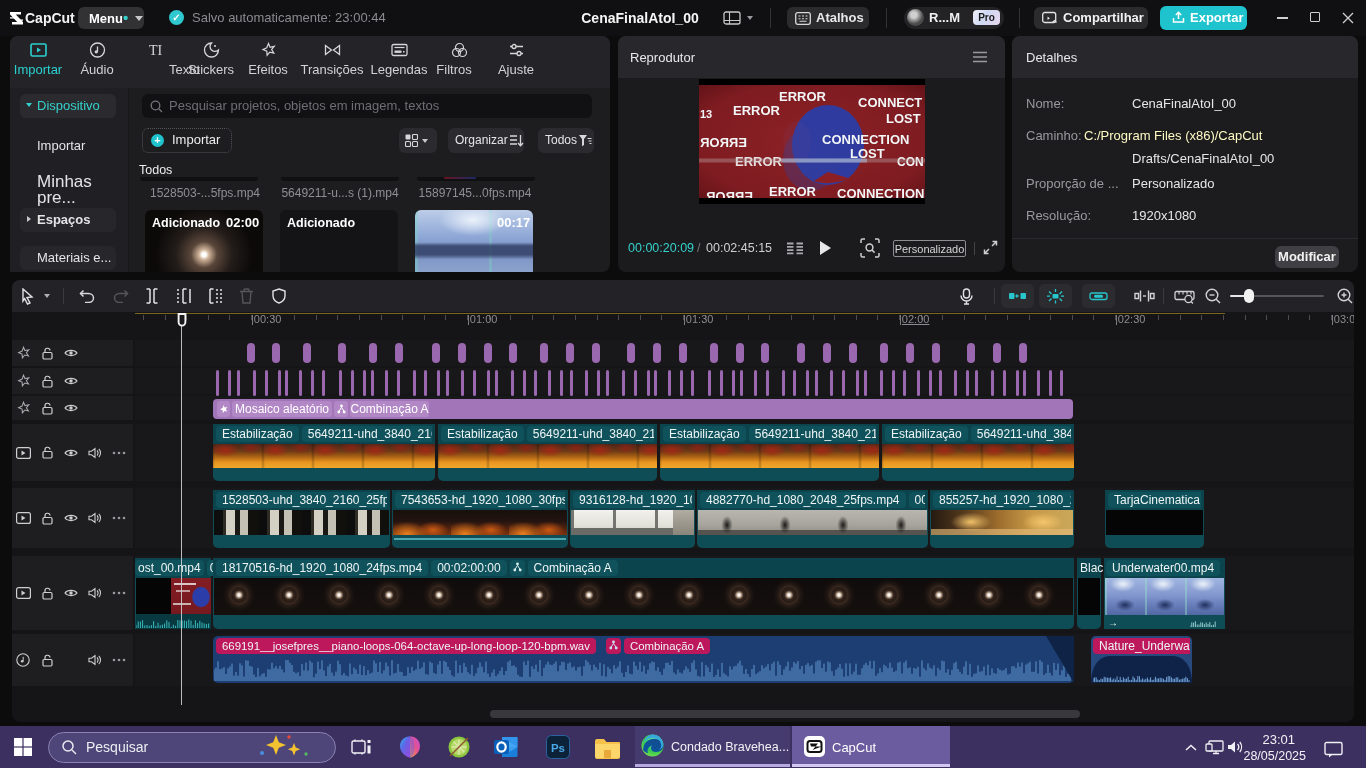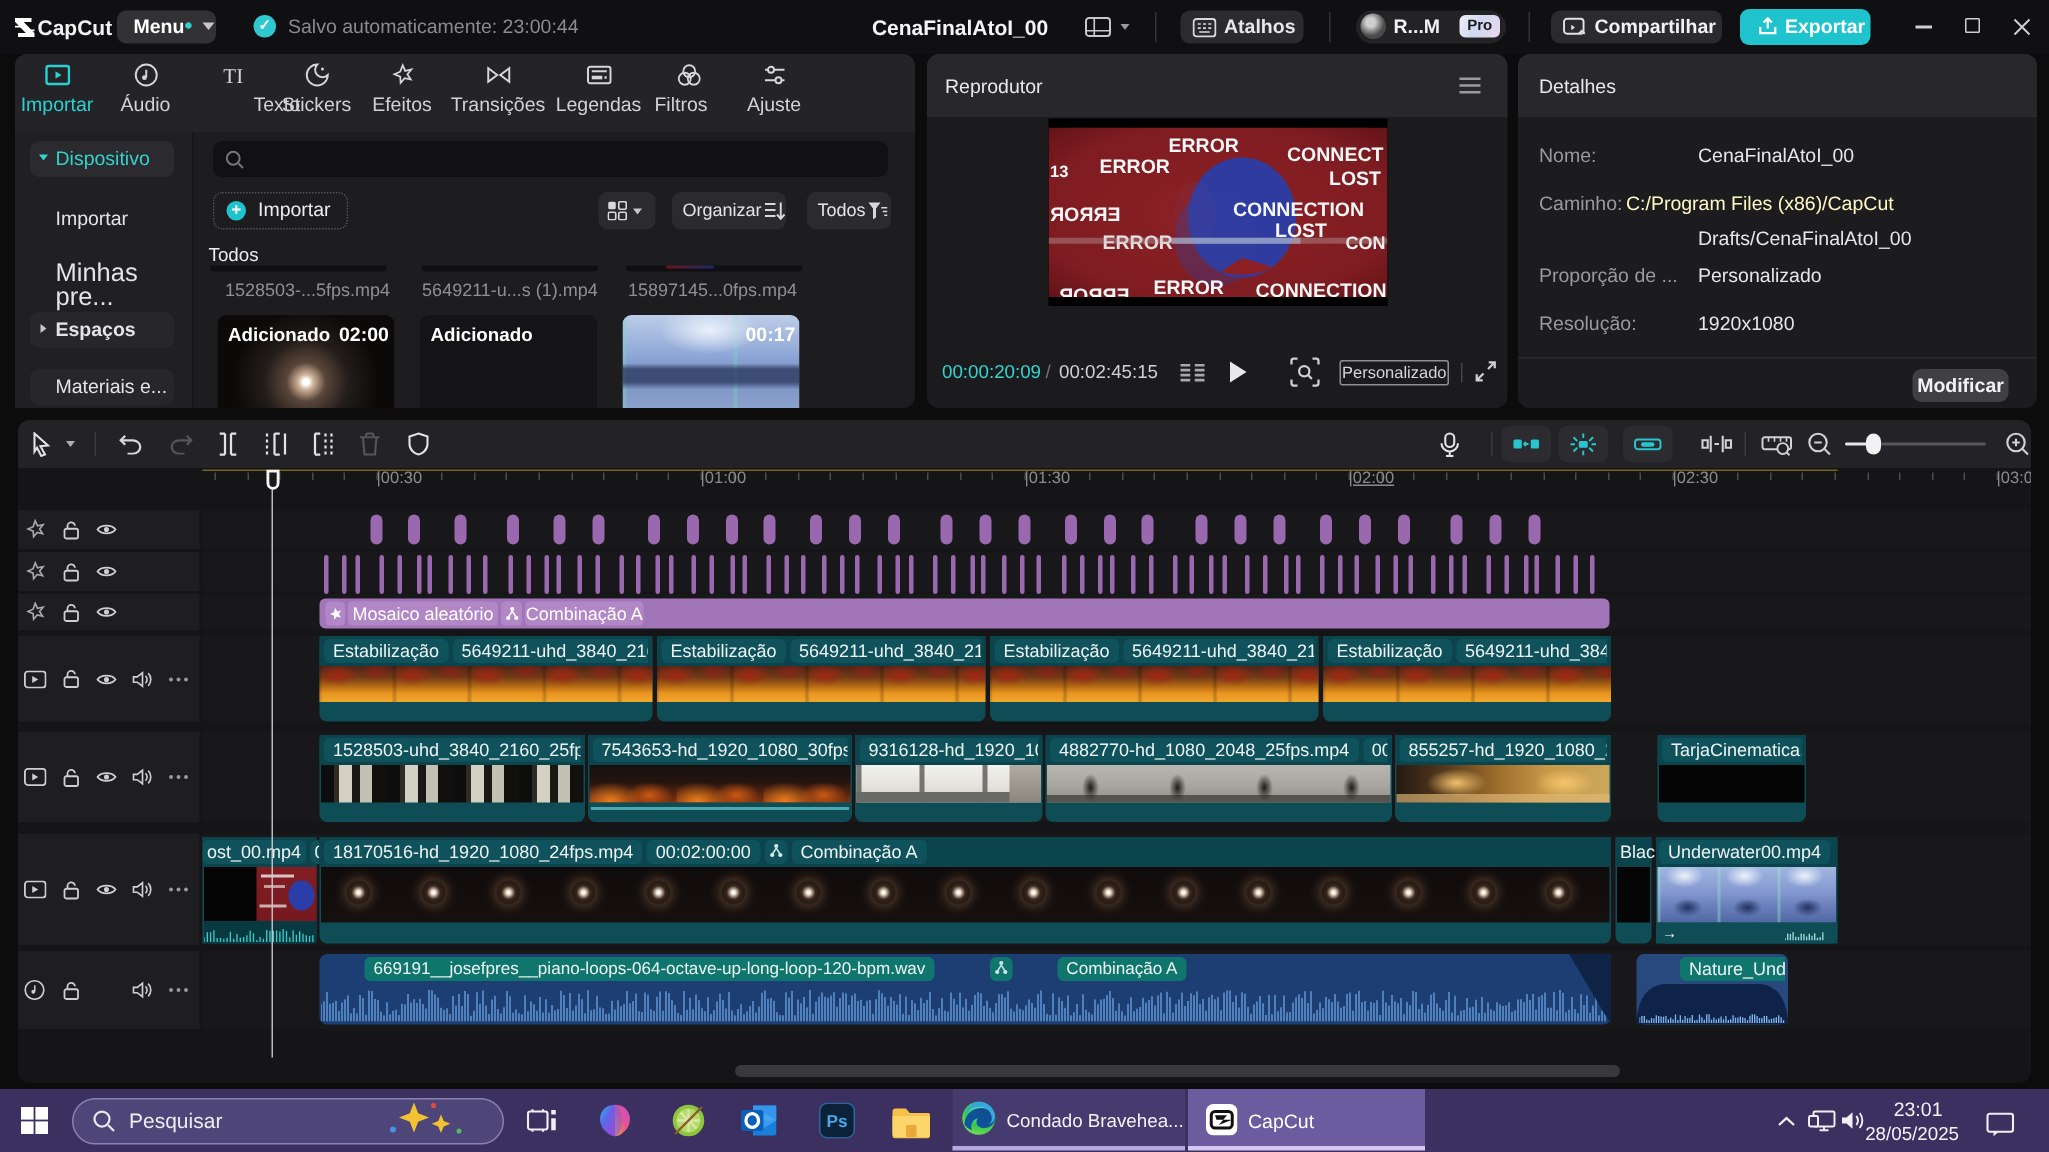--- a/index.html
+++ b/index.html
@@ -1,17 +1,17 @@
 <!DOCTYPE html>
 <html><head><meta charset="utf-8"><title>CapCut</title><style>
 html,body{margin:0;padding:0;background:#000;}
 *{box-sizing:border-box;font-family:"Liberation Sans",sans-serif;}
 #root{position:relative;width:1366px;height:768px;overflow:hidden;background:#0c0c0d;}
 .chip{display:inline-block;border-radius:4px;padding:0 6px;height:16px;line-height:16px;font-size:12px;color:#eef4f4;vertical-align:top;margin-right:3px;}
-.achip{background:#0f766e;margin-left:27px;}
+.achip{background:#be185d;}
 </style></head><body>
 <div id="root">
 <div style="position:absolute;left:0px;top:0px;width:1366px;height:36px;background:#101012;"></div>
 <svg width="15" height="14" viewBox="0 0 15 14" style="position:absolute;left:9px;top:11px;">
       <path d="M1 1h11v2.6H6.8L13.9 11H14v2.6H3v-2.6h5.2L1.1 3.6H1z" fill="#fff"></path>
       <path d="M1 6.2h5.5v1.2H1zM8.5 8.6H14v1.2H8.5z" fill="#fff"></path>
     </svg>
 <div style="position:absolute;left:25px;top:10px;width:52px;height:16px;color:#f2f2f2;font-size:14px;font-weight:bold;line-height:16px;">CapCut</div>
 <div style="position:absolute;left:78px;top:7px;width:66px;height:22px;background:#323235;border-radius:6px;color:#fff;font-weight:bold;font-size:13px;line-height:22px;text-align:left;padding-left:11px;">Menu<span style="color:#35d2cc;font-size:15px;">•</span><span style="display:inline-block;width:0;height:0;border-left:4px solid transparent;border-right:4px solid transparent;border-top:5px solid #c8c8ca;margin-left:7px;margin-bottom:2px;"></span></div>
 <div style="position:absolute;left:169px;top:10px;width:15px;height:15px;background:#2ec8ce;border-radius:50%;color:#fff;font-size:10px;text-align:center;line-height:15px;font-weight:bold;">✓</div>
@@ -112,20 +112,21 @@
 <div style="position:absolute;left:20px;top:208px;width:96px;height:24px;background:#27272b;border-radius:6px;"></div>
 <div style="position:absolute;left:27px;top:216px;width:0px;height:0px;border-top:3.5px solid transparent;border-bottom:3.5px solid transparent;border-left:4.5px solid #c8c8ca;"></div>
 <div style="position:absolute;left:37px;top:212px;width:70px;height:16px;color:#e4e4e6;font-size:13px;line-height:16px;font-weight:bold;">Espaços</div>
 <div style="position:absolute;left:20px;top:246px;width:96px;height:24px;background:#27272b;border-radius:6px;"></div>
 <div style="position:absolute;left:37px;top:250px;width:82px;height:16px;color:#e4e4e6;font-size:13px;line-height:16px;">Materiais e...</div>
 <div style="position:absolute;left:142px;top:94px;width:450px;height:24px;background:#111114;border-radius:6px;"></div>
 <svg width="13" height="13" viewBox="0 0 13 13" style="position:absolute;left:150px;top:100px;">
       <circle cx="5.5" cy="5.5" r="4.3" fill="none" stroke="#76767a" stroke-width="1.3"></circle>
       <path d="M9 9l3 3" stroke="#76767a" stroke-width="1.3"></path>
     </svg>
+<div style="position:absolute;left:169px;top:98px;width:330px;height:16px;color:#6e6e73;font-size:13px;line-height:16px;">Pesquisar projetos, objetos em imagem, textos</div>
 <div style="position:absolute;left:142px;top:128px;width:90px;height:25px;border:1px dotted #55555a;border-radius:6px;"></div>
 <div style="position:absolute;left:151px;top:134px;width:13px;height:13px;background:#1fc3cd;border-radius:50%;color:#fff;font-size:11px;line-height:13px;text-align:center;font-weight:bold;">+</div>
 <div style="position:absolute;left:172px;top:132px;width:56px;height:16px;color:#ececee;font-size:13px;line-height:16px;">Importar</div>
 <div style="position:absolute;left:399px;top:128px;width:38px;height:25px;background:#2b2b2f;border-radius:6px;"></div>
 <svg width="13" height="13" viewBox="0 0 13 13" style="position:absolute;left:405px;top:134px;">
       <rect x="0.5" y="0.5" width="5" height="5" rx="1" fill="#d8d8da"></rect>
       <rect x="7.5" y="0.5" width="5" height="5" rx="1" fill="none" stroke="#d8d8da" stroke-width="1.1"></rect>
       <rect x="0.5" y="7.5" width="5" height="5" rx="1" fill="none" stroke="#d8d8da" stroke-width="1.1"></rect>
       <rect x="7.5" y="7.5" width="5" height="5" rx="1" fill="none" stroke="#d8d8da" stroke-width="1.1"></rect>
     </svg>

